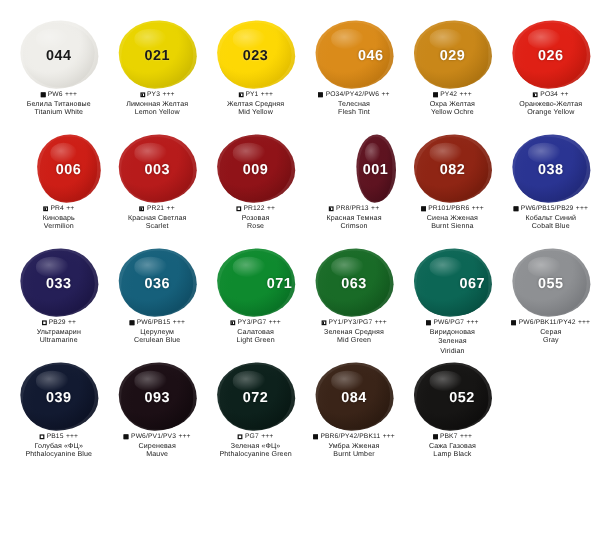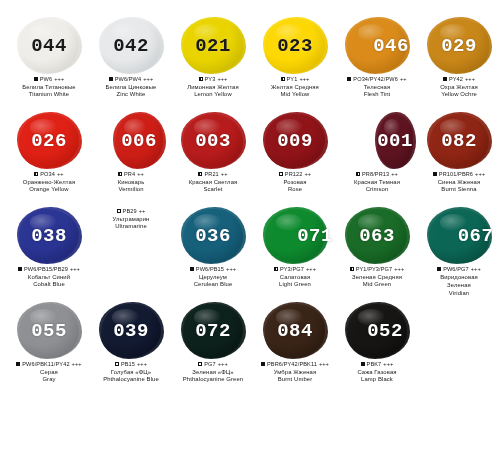--- a/index.html
+++ b/index.html
@@ -64,24 +64,24 @@
     position: absolute;
     left: 18%; top: 10%;
     width: 46%; height: 30%;
     border-radius: 50%;
     background: radial-gradient(ellipse at 40% 40%, rgba(255,255,255,0.30), rgba(255,255,255,0) 72%);
     pointer-events: none;
   }
   .code {
     position: relative;
     z-index: 3;
-    font-size: 19px;
+    font-size: 12px;
     font-weight: 700;
     letter-spacing: 0.4px;
-    font-family: Liberation Mono, monospace;
+    font-family: Liberation Sans, sans-serif;
   }
   .labels {
     text-align: center;
     line-height: 1.25;
     width: 82px;
   }
   .pigline {
     font-size: 5.6px;
     color: #1a1a1a;
     white-space: nowrap;
@@ -128,36 +128,20 @@
             <span class="lf full"></span>
             <span>PW6</span>
             <span>+++</span>
           </div>
           <div class="name-ru">Белила Титановые</div>
           <div class="name-en">Titanium White</div>
         </div>
       </div>
       <div class="cell">
         <div class="blob-wrap">
-          <div class="blob" style="background: radial-gradient(at 35% 30%, rgb(231, 233, 234) 0%, rgb(231, 233, 234) 46%, rgb(198, 202, 205) 100%); border-radius: 51% 51% 51% 48% / 52% 52% 51% 45%;">
-            <span class="code" style="color: rgb(26, 26, 26); text-shadow: rgba(255, 255, 255, 0.35) 0px 0px 2px;">042</span>
-          </div>
-        </div>
-        <div class="labels">
-          <div class="pigline">
-            <span class="lf full"></span>
-            <span>PW6/PW4</span>
-            <span>+++</span>
-          </div>
-          <div class="name-ru">Белила Цинковые</div>
-          <div class="name-en">Zinc White</div>
-        </div>
-      </div>
-      <div class="cell">
-        <div class="blob-wrap">
           <div class="blob" style="background: radial-gradient(at 35% 30%, rgb(232, 212, 0) 0%, rgb(232, 212, 0) 46%, rgb(191, 174, 0) 100%); border-radius: 46% 46% 54% 44% / 54% 48% 48%;">
             <span class="code" style="color: rgb(26, 26, 26); text-shadow: rgba(255, 255, 255, 0.35) 0px 0px 2px;">021</span>
           </div>
         </div>
         <div class="labels">
           <div class="pigline">
             <span class="lf half"></span>
             <span>PY3</span>
             <span>+++</span>
           </div>
@@ -319,20 +303,25 @@
           <div class="pigline">
             <span class="lf full"></span>
             <span>PW6/PB15/PB29</span>
             <span>+++</span>
           </div>
           <div class="name-ru">Кобальт Синий</div>
           <div class="name-en">Cobalt Blue</div>
         </div>
       </div>
       <div class="cell">
+        <div class="blob-wrap">
+          <div class="blob" style="background: radial-gradient(at 35% 30%, rgb(37, 31, 86) 0%, rgb(37, 31, 86) 46%, rgb(21, 15, 56) 100%); border-radius: 51% 51% 57% 50% / 52% 54% 51% 49%;">
+            <span class="code" style="color: rgb(255, 255, 255); text-shadow: rgba(0, 0, 0, 0.35) 0px 0px 2px;">033</span>
+          </div>
+        </div>
         <div class="labels">
           <div class="pigline">
             <span class="lf open"></span>
             <span>PB29</span>
             <span>++</span>
           </div>
           <div class="name-ru">Ультрамарин</div>
           <div class="name-en">Ultramarine</div>
         </div>
       </div>
@@ -424,20 +413,36 @@
           </div>
         </div>
         <div class="labels">
           <div class="pigline">
             <span class="lf open"></span>
             <span>PB15</span>
             <span>+++</span>
           </div>
           <div class="name-ru">Голубая «ФЦ»</div>
           <div class="name-en">Phthalocyanine Blue</div>
+        </div>
+      </div>
+      <div class="cell">
+        <div class="blob-wrap">
+          <div class="blob" style="background: radial-gradient(at 35% 30%, rgb(28, 15, 21) 0%, rgb(28, 15, 21) 46%, rgb(11, 5, 8) 100%); border-radius: 52% 52% 48% / 50% 46% 48%;">
+            <span class="code" style="color: rgb(255, 255, 255); text-shadow: rgba(0, 0, 0, 0.35) 0px 0px 2px;">093</span>
+          </div>
+        </div>
+        <div class="labels">
+          <div class="pigline">
+            <span class="lf full"></span>
+            <span>PW6/PV1/PV3</span>
+            <span>+++</span>
+          </div>
+          <div class="name-ru">Сиреневая</div>
+          <div class="name-en">Mauve</div>
         </div>
       </div>
       <div class="cell">
         <div class="blob-wrap">
           <div class="blob" style="background: radial-gradient(at 35% 30%, rgb(13, 33, 28) 0%, rgb(13, 33, 28) 46%, rgb(4, 17, 13) 100%); border-radius: 47% 47% 51% 48% / 52% 52% 54% 49%;">
             <span class="code" style="color: rgb(255, 255, 255); text-shadow: rgba(0, 0, 0, 0.35) 0px 0px 2px;">072</span>
           </div>
         </div>
         <div class="labels">
           <div class="pigline">

